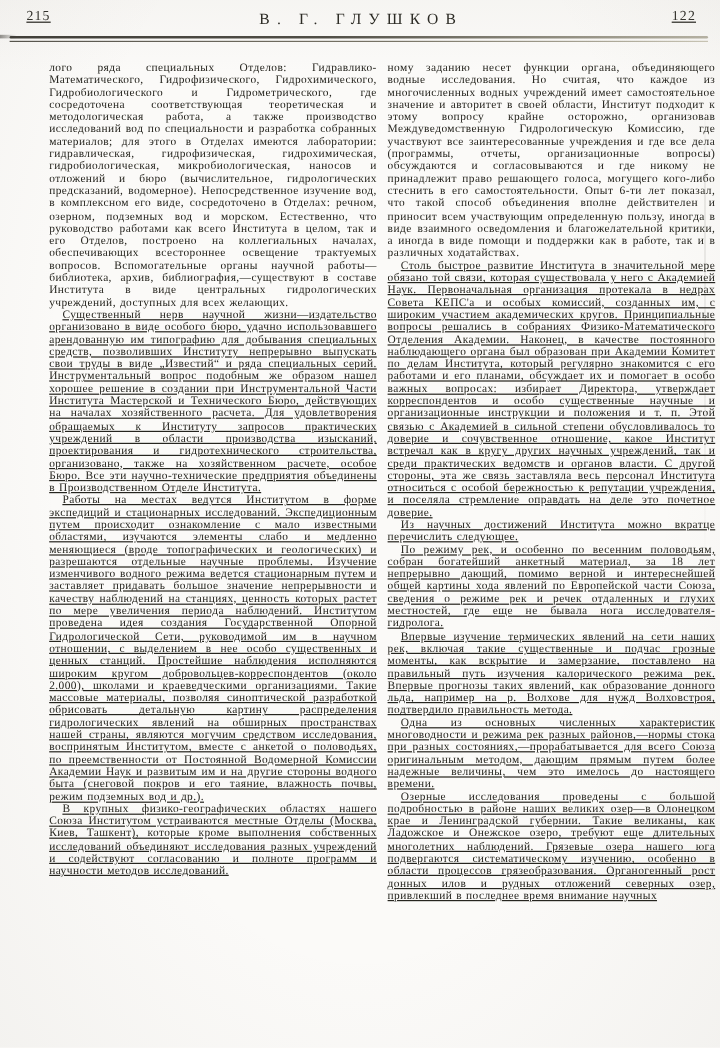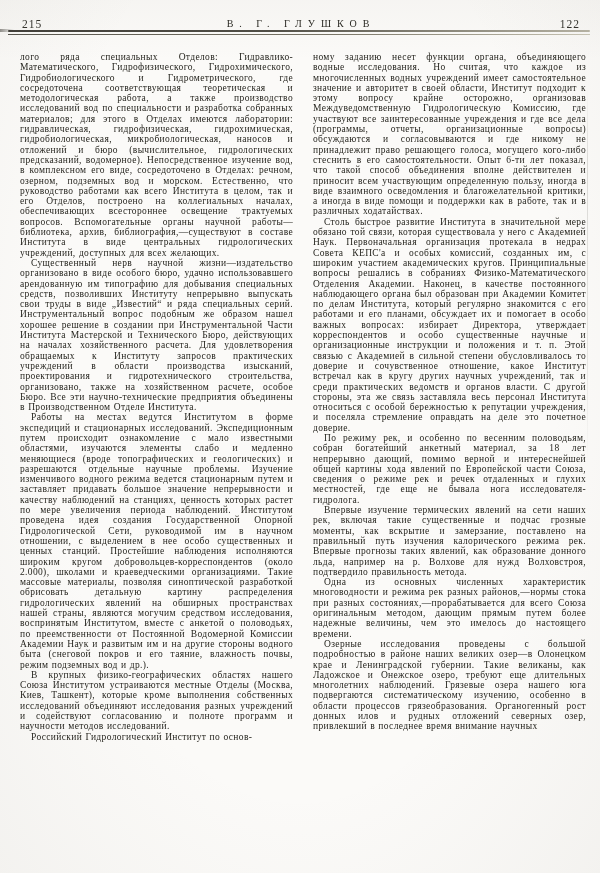--- a/index.html
+++ b/index.html
@@ -13,74 +13,75 @@
   .page {
     position: relative;
     width: 600px; height: 873px;
     background:
       radial-gradient(ellipse at 50% 40%, rgba(255,255,255,0) 60%, rgba(120,115,100,0.06) 100%),
       linear-gradient(to bottom, rgba(150,145,130,0.05) 0, rgba(150,145,130,0) 60px),
       #fbfaf8;
   }
   .header {
     position: absolute;
-    top: 18px; left: 22px; right: 20px;
+    top: 8px; left: 22px; right: 20px;
     display: flex;
     align-items: baseline;
     justify-content: space-between;
+    text-decoration: underline;
   }
   .pagenum {
     font-size: 11.5px;
     letter-spacing: 1px;
     color: #33322c;
   }
   .running-title {
     position: absolute;
     left: 0; right: 0;
     text-align: center;
-    font-size: 10px;
+    font-size: 13px;
     letter-spacing: 6px;
     color: #2c2b25;
     white-space: nowrap;
   }
   .rules {
     position: absolute;
     top: 30px; left: 8px; right: 10px;
   }
   .rule-top {
     height: 2px;
     background: linear-gradient(to right, #413f39 0%, #504e46 45%, #8a877a 75%, #b5b1a2 100%);
     border-radius: 1px;
   }
   .rule-bottom {
     margin-top: 2px;
     height: 1px;
     background: linear-gradient(to right, #56544c 0%, #787466 55%, #aaa696 85%, #c7c3b3 100%);
   }
   .columns {
     position: absolute;
-    top: 52px; left: 20px; right: 22px;
+    top: 52px; left: 41px; right: 22px;
     display: flex;
-    gap: 20px;
+    gap: 9px;
   }
   .column {
     width: 273px;
     flex: 0 0 273px;
   }
   .para {
     margin: 0;
     font-size: 9.5px;
     line-height: 10.3px;
     letter-spacing: 0.35px;
     word-spacing: 0.6px;
     text-align: justify;
     text-justify: inter-word;
     color: #26251f;
   }
-  .para.indent { text-indent: 11px; }
+  .para.indent { text-indent: 11px; text-decoration: underline; }
   .scan-line {
     position: absolute;
     top: 88px; right: 12px;
     width: 1px; height: 380px;
     background: linear-gradient(to bottom, rgba(80,78,70,0) 0%, rgba(80,78,70,0.18) 20%, rgba(80,78,70,0.12) 70%, rgba(80,78,70,0) 100%);
   }
   .corner-mark {
     position: absolute;
     top: 29px; left: 0px;
     width: 14px; height: 3px;
@@ -104,25 +105,25 @@
   </div>
 
   <div class="corner-mark"></div>
 
   <div class="columns">
     <div class="column" id="col-left">
         <p class="para">лого ряда специальных Отделов: Гидравлико-Математического, Гидрофизического, Гидрохимического, Гидробиологического и Гидрометрического, где сосредоточена соответствующая теоретическая и методологическая работа, а также производство исследований вод по специальности и разработка собранных материалов; для этого в Отделах имеются лаборатории: гидравлическая, гидрофизическая, гидрохимическая, гидробиологическая, микробиологическая, наносов и отложений и бюро (вычислительное, гидрологических предсказаний, водомерное). Непосредственное изучение вод, в комплексном его виде, сосредоточено в Отделах: речном, озерном, подземных вод и морском. Естественно, что руководство работами как всего Института в целом, так и его Отделов, построено на коллегиальных началах, обеспечивающих всестороннее освещение трактуемых вопросов. Вспомогательные органы научной работы—библиотека, архив, библиография,—существуют в составе Института в виде центральных гидрологических учреждений, доступных для всех желающих.</p>
         <p class="para indent">Существенный нерв научной жизни—издательство организовано в виде особого бюро, удачно использовавшего арендованную им типографию для добывания специальных средств, позволивших Институту непрерывно выпускать свои труды в виде „Известий“ и ряда специальных серий. Инструментальный вопрос подобным же образом нашел хорошее решение в создании при Инструментальной Части Института Мастерской и Технического Бюро, действующих на началах хозяйственного расчета. Для удовлетворения обращаемых к Институту запросов практических учреждений в области производства изысканий, проектирования и гидротехнического строительства, организовано, также на хозяйственном расчете, особое Бюро. Все эти научно-технические предприятия объединены в Производственном Отделе Института.</p>
         <p class="para indent">Работы на местах ведутся Институтом в форме экспедиций и стационарных исследований. Экспедиционным путем происходит ознакомление с мало известными областями, изучаются элементы слабо и медленно меняющиеся (вроде топографических и геологических) и разрешаются отдельные научные проблемы. Изучение изменчивого водного режима ведется стационарным путем и заставляет придавать большое значение непрерывности и качеству наблюдений на станциях, ценность которых растет по мере увеличения периода наблюдений. Институтом проведена идея создания Государственной Опорной Гидрологической Сети, руководимой им в научном отношении, с выделением в нее особо существенных и ценных станций. Простейшие наблюдения исполняются широким кругом добровольцев-корреспондентов (около 2.000), школами и краеведческими организациями. Такие массовые материалы, позволяя синоптической разработкой обрисовать детальную картину распределения гидрологических явлений на обширных пространствах нашей страны, являются могучим средством исследования, воспринятым Институтом, вместе с анкетой о половодьях, по преемственности от Постоянной Водомерной Комиссии Академии Наук и развитым им и на другие стороны водного быта (снеговой покров и его таяние, влажность почвы, режим подземных вод и др.).</p>
         <p class="para indent">В крупных физико-географических областях нашего Союза Институтом устраиваются местные Отделы (Москва, Киев, Ташкент), которые кроме выполнения собственных исследований объединяют исследования разных учреждений и содействуют согласованию и полноте программ и научности методов исследований.</p>
-        <p class="para indent">Российский Гидрологический Институт по основ-</p>
       </div>
     <div class="column" id="col-right">
         <p class="para">ному заданию несет функции органа, объединяющего водные исследования. Но считая, что каждое из многочисленных водных учреждений имеет самостоятельное значение и авторитет в своей области, Институт подходит к этому вопросу крайне осторожно, организовав Междуведомственную Гидрологическую Комиссию, где участвуют все заинтересованные учреждения и где все дела (программы, отчеты, организационные вопросы) обсуждаются и согласовываются и где никому не принадлежит право решающего голоса, могущего кого-либо стеснить в его самостоятельности. Опыт 6-ти лет показал, что такой способ объединения вполне действителен и приносит всем участвующим определенную пользу, иногда в виде взаимного осведомления и благожелательной критики, а иногда в виде помощи и поддержки как в работе, так и в различных ходатайствах.</p>
         <p class="para indent">Столь быстрое развитие Института в значительной мере обязано той связи, которая существовала у него с Академией Наук. Первоначальная организация протекала в недрах Совета КЕПС'а и особых комиссий, созданных им, с широким участием академических кругов. Принципиальные вопросы решались в собраниях Физико-Математического Отделения Академии. Наконец, в качестве постоянного наблюдающего органа был образован при Академии Комитет по делам Института, который регулярно знакомится с его работами и его планами, обсуждает их и помогает в особо важных вопросах: избирает Директора, утверждает корреспондентов и особо существенные научные и организационные инструкции и положения и т. п. Этой связью с Академией в сильной степени обусловливалось то доверие и сочувственное отношение, какое Институт встречал как в кругу других научных учреждений, так и среди практических ведомств и органов власти. С другой стороны, эта же связь заставляла весь персонал Института относиться с особой бережностью к репутации учреждения, и поселяла стремление оправдать на деле это почетное доверие.</p>
+        <p class="para indent">Из научных достижений Института можно вкратце перечислить следующее.</p>
         <p class="para indent">По режиму рек, и особенно по весенним половодьям, собран богатейший анкетный материал, за 18 лет непрерывно дающий, помимо верной и интереснейшей общей картины хода явлений по Европейской части Союза, сведения о режиме рек и речек отдаленных и глухих местностей, где еще не бывала нога исследователя-гидролога.</p>
         <p class="para indent">Впервые изучение термических явлений на сети наших рек, включая такие существенные и подчас грозные моменты, как вскрытие и замерзание, поставлено на правильный путь изучения калорического режима рек. Впервые прогнозы таких явлений, как образование донного льда, например на р. Волхове для нужд Волховстроя, подтвердило правильность метода.</p>
         <p class="para indent">Одна из основных численных характеристик многоводности и режима рек разных районов,—нормы стока при разных состояниях,—прорабатывается для всего Союза оригинальным методом, дающим прямым путем более надежные величины, чем это имелось до настоящего времени.</p>
         <p class="para indent">Озерные исследования проведены с большой подробностью в районе наших великих озер—в Олонецком крае и Ленинградской губернии. Такие великаны, как Ладожское и Онежское озеро, требуют еще длительных многолетних наблюдений. Грязевые озера нашего юга подвергаются систематическому изучению, особенно в области процессов грязеобразования. Органогенный рост донных илов и рудных отложений северных озер, привлекший в последнее время внимание научных</p>
       </div>
   </div>
 
   <div class="scan-line"></div>
 
 </div>

